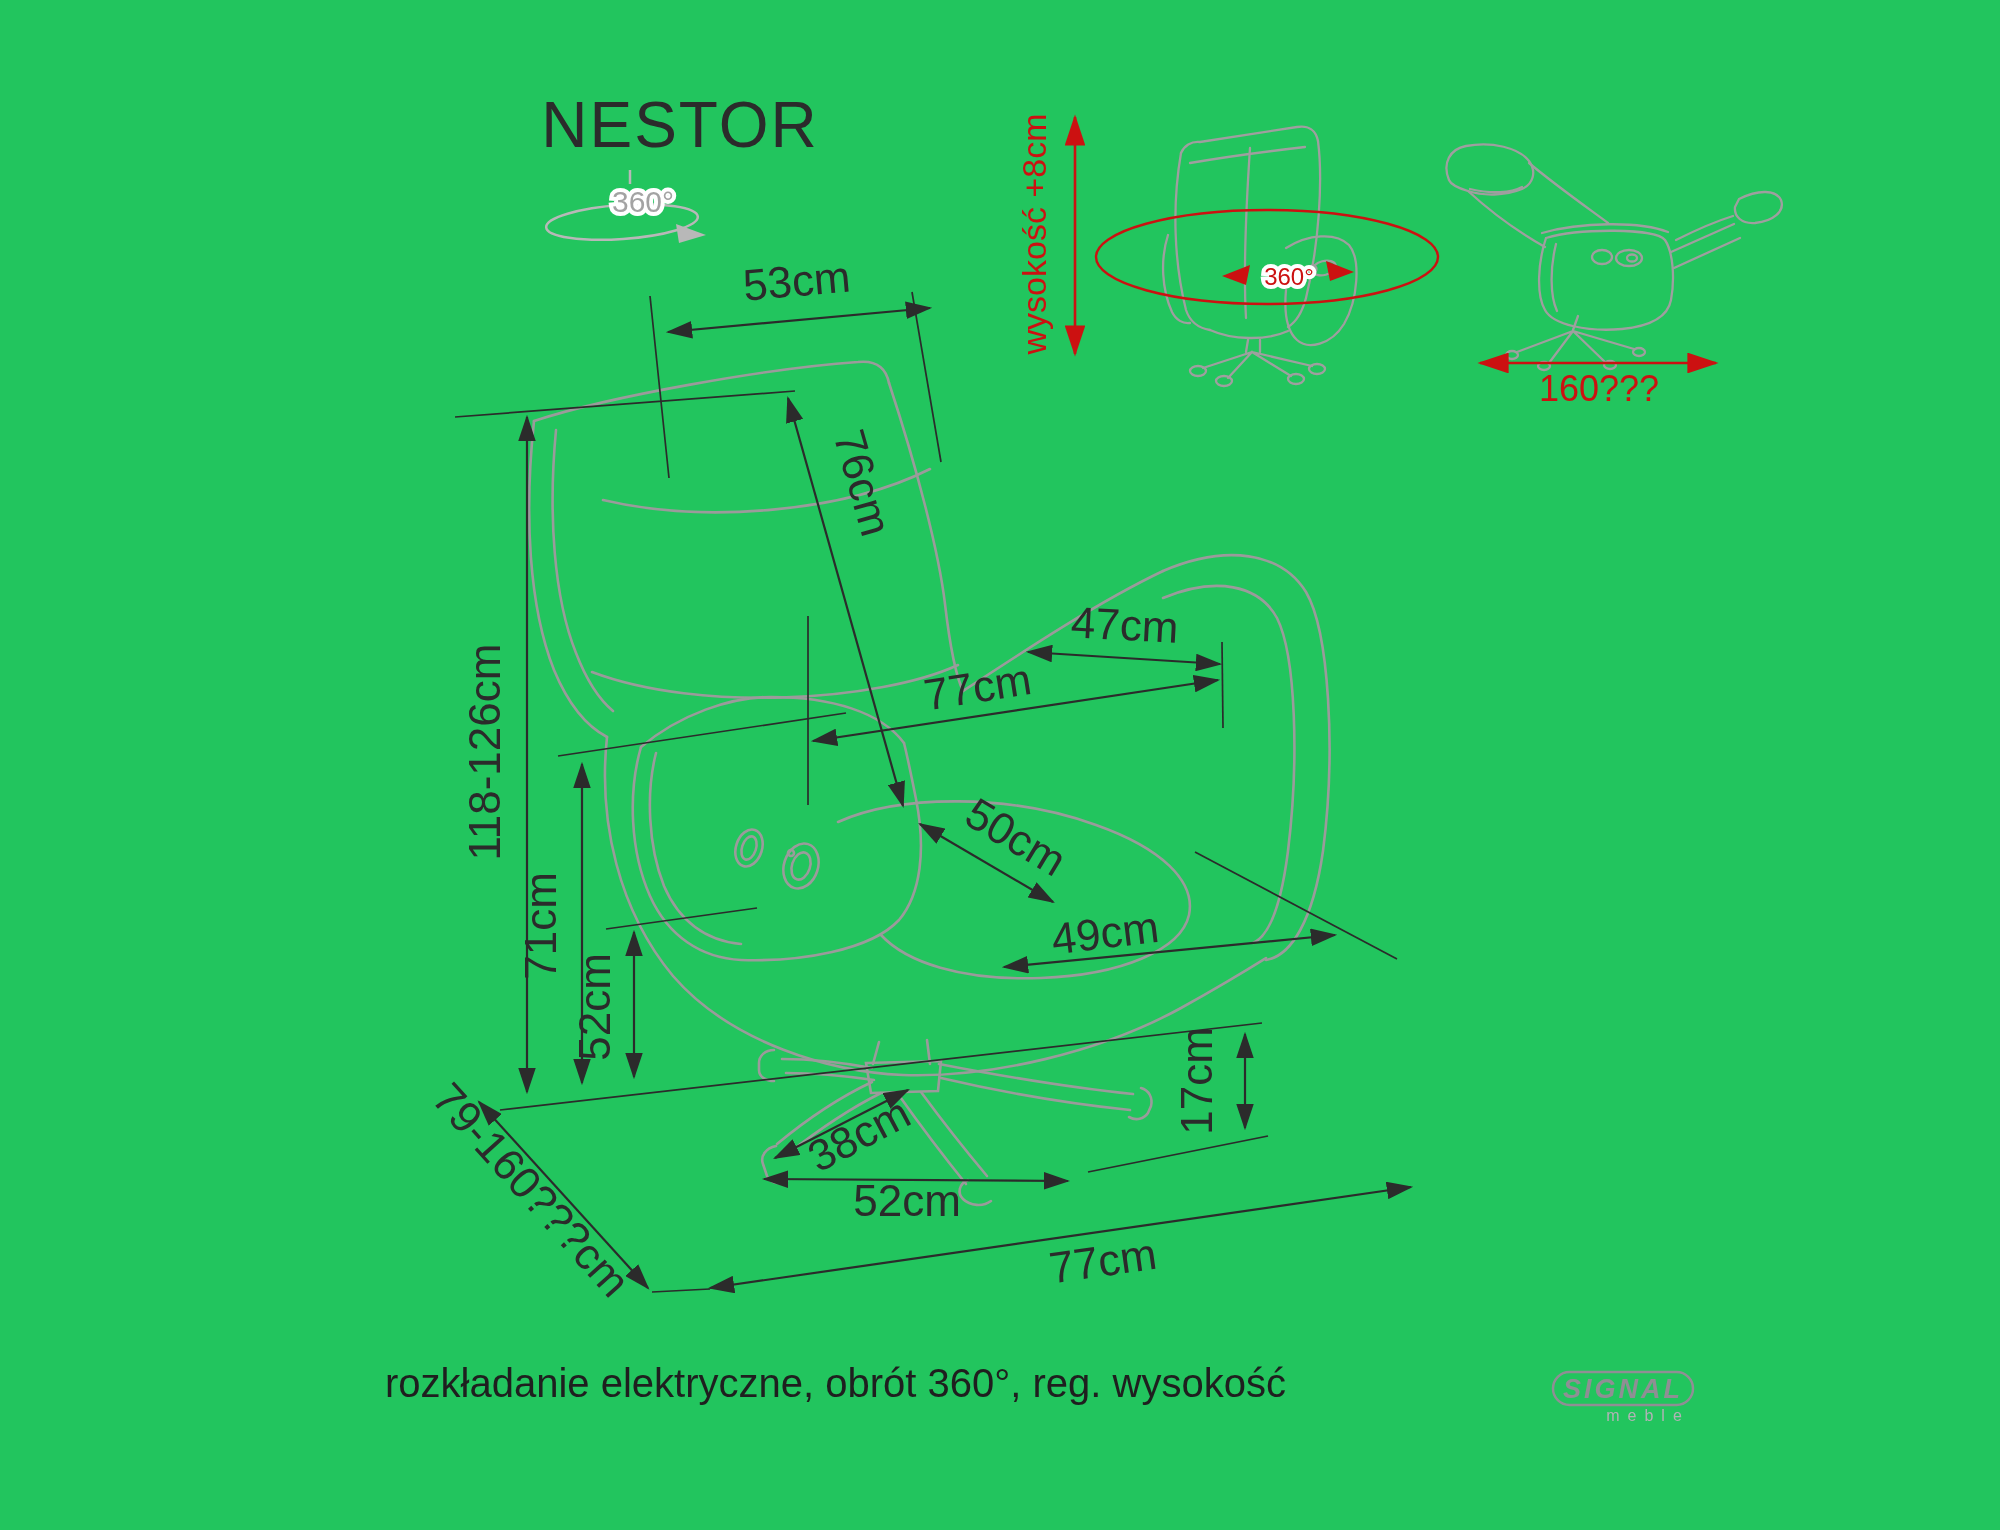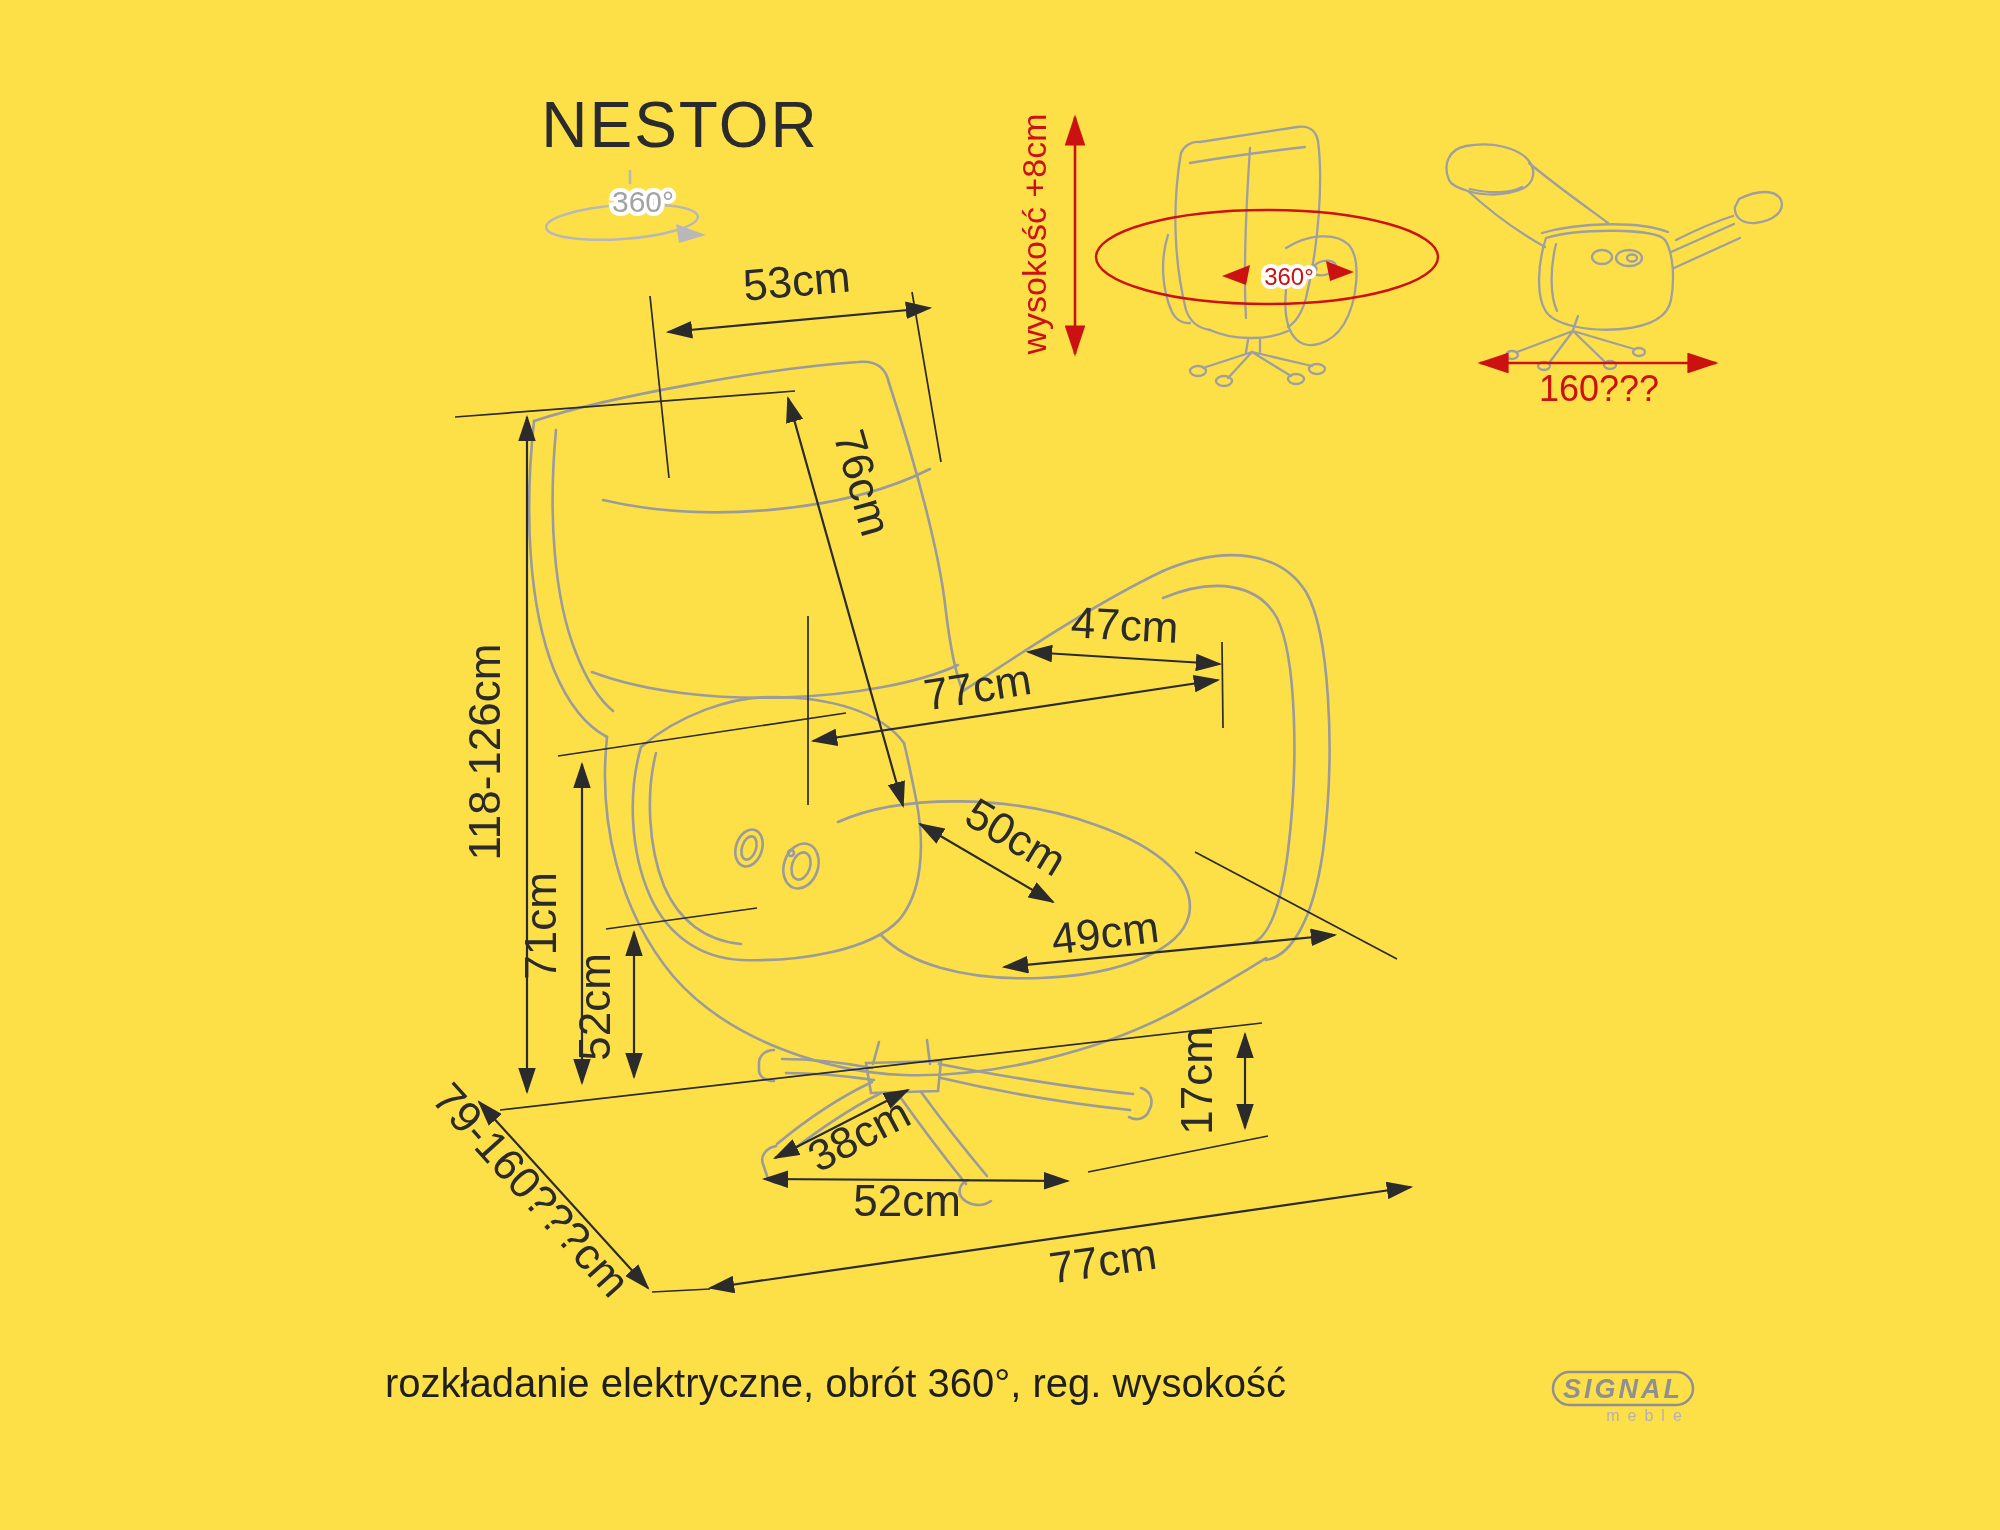--- a/index.html
+++ b/index.html
@@ -1,16 +1,16 @@
 <!DOCTYPE html>
 <html><head>
 <meta charset="utf-8">
 <style>
   html,body{margin:0;padding:0;background:#ffffff;}
-  .page{position:relative;width:2000px;height:1530px;background:#fde047;overflow:hidden;}
+  .page{position:relative;width:2000px;height:1530px;background:#22c55e;overflow:hidden;}
   svg{position:absolute;left:0;top:0;}
   text{font-family:"Liberation Sans",sans-serif;}
   .dim{font-size:44px;fill:#2b2b2b;}
   .title{font-size:64px;fill:#2b2b2b;letter-spacing:2px;}
   .g360{font-size:30px;fill:#a3a3a3;}
   .r360{font-size:24px;fill:#cc1111;paint-order:stroke;stroke:#ffffff;stroke-width:8px;}
   .redlab{font-size:34px;fill:#cc1111;}
   .redlab2{font-size:36px;fill:#cc1111;}
   .footer{font-size:40px;fill:#1f1f1f;}
   .logo-brand{font-size:27px;font-weight:bold;font-style:italic;letter-spacing:3px;fill:#8f8f94;}

